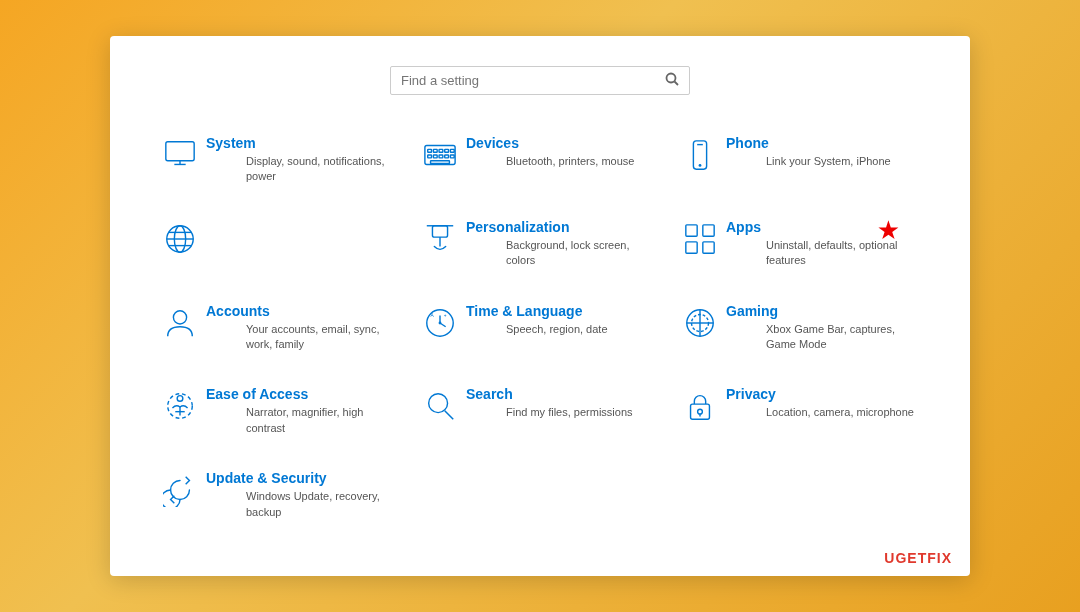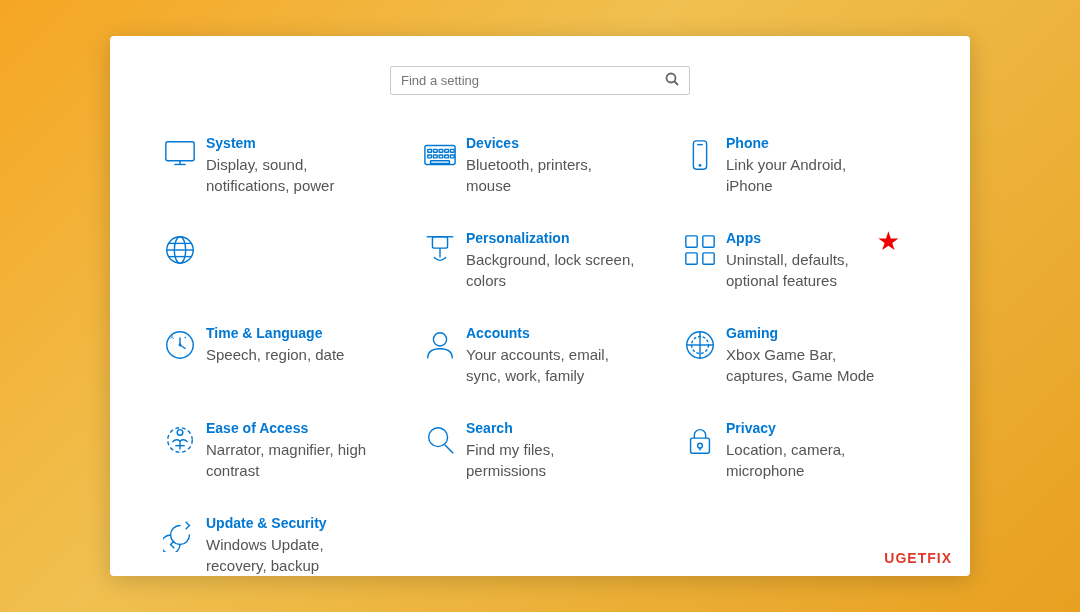--- a/index.html
+++ b/index.html
@@ -80,24 +80,25 @@
       display: flex;
       flex-direction: column;
     }
     .setting-title {
       font-size: 14px;
       font-weight: 600;
       color: #0078d4;
       margin-bottom: 3px;
     }
     .setting-desc {
-      font-size: 15px;
+      font-size: 11px;
       color: #555;
       line-height: 1.4;
       max-width: 170px;
+      margin-left: 40px;
     }
     .apps-item {
       position: relative;
     }
     .red-star {
       position: absolute;
       top: 8px;
       right: 30px;
       color: #e00;
       font-size: 26px;
@@ -172,21 +173,21 @@
     <div class="setting-item">
       <div class="setting-icon">
         <svg viewBox="0 0 36 36">
           <rect x="11" y="3" width="14" height="30" rx="3"></rect>
           <circle cx="18" cy="29" r="1.5" fill="#0078d4" stroke="none"></circle>
           <line x1="15" y1="7" x2="21" y2="7"></line>
         </svg>
       </div>
       <div class="setting-text">
         <span class="setting-title">Phone</span>
-        <span class="setting-desc">Link your Android, iPhone</span>
+        <span class="setting-desc">Link your System, iPhone</span>
       </div>
     </div>
 
     <div class="setting-item">
       <div class="setting-icon">
         <svg viewBox="0 0 36 36">
           <circle cx="18" cy="18" r="14"></circle>
           <ellipse cx="18" cy="18" rx="6" ry="14"></ellipse>
           <line x1="4" y1="18" x2="32" y2="18"></line>
           <line x1="6" y1="11" x2="30" y2="11"></line>
@@ -217,20 +218,33 @@
           <rect x="21" y="3" width="12" height="12" rx="1"></rect>
           <rect x="3" y="21" width="12" height="12" rx="1"></rect>
           <rect x="21" y="21" width="12" height="12" rx="1"></rect>
         </svg>
       </div>
       <div class="setting-text">
         <span class="setting-title">Apps</span>
         <span class="setting-desc">Uninstall, defaults, optional features</span>
       </div>
       <span class="red-star">★</span>
+    </div>
+
+    <div class="setting-item">
+      <div class="setting-icon">
+        <svg viewBox="0 0 36 36">
+          <circle cx="18" cy="12" r="7"></circle>
+          <path d="M5 32 Q5 22 18 22 Q31 22 31 32"></path>
+        </svg>
+      </div>
+      <div class="setting-text">
+        <span class="setting-title">Accounts</span>
+        <span class="setting-desc">Your accounts, email, sync, work, family</span>
+      </div>
     </div>
 
     <div class="setting-item">
       <div class="setting-icon">
         <svg viewBox="0 0 36 36">
           <circle cx="18" cy="18" r="14"></circle>
           <line x1="18" y1="10" x2="18" y2="18"></line>
           <line x1="18" y1="18" x2="24" y2="22"></line>
           <circle cx="18" cy="18" r="1.5" fill="#0078d4" stroke="none"></circle>
           <text x="8" y="12" font-size="5" fill="#0078d4" stroke="none" font-family="Arial">A</text>
@@ -239,33 +253,20 @@
       </div>
       <div class="setting-text">
         <span class="setting-title">Time &amp; Language</span>
         <span class="setting-desc">Speech, region, date</span>
       </div>
     </div>
 
     <div class="setting-item">
       <div class="setting-icon">
         <svg viewBox="0 0 36 36">
-          <circle cx="18" cy="12" r="7"></circle>
-          <path d="M5 32 Q5 22 18 22 Q31 22 31 32"></path>
-        </svg>
-      </div>
-      <div class="setting-text">
-        <span class="setting-title">Accounts</span>
-        <span class="setting-desc">Your accounts, email, sync, work, family</span>
-      </div>
-    </div>
-
-    <div class="setting-item">
-      <div class="setting-icon">
-        <svg viewBox="0 0 36 36">
           <circle cx="18" cy="18" r="14"></circle>
           <circle cx="18" cy="18" r="9" stroke-dasharray="3 2"></circle>
           <line x1="18" y1="4" x2="18" y2="32"></line>
           <line x1="4" y1="18" x2="32" y2="18"></line>
         </svg>
       </div>
       <div class="setting-text">
         <span class="setting-title">Gaming</span>
         <span class="setting-desc">Xbox Game Bar, captures, Game Mode</span>
       </div>

